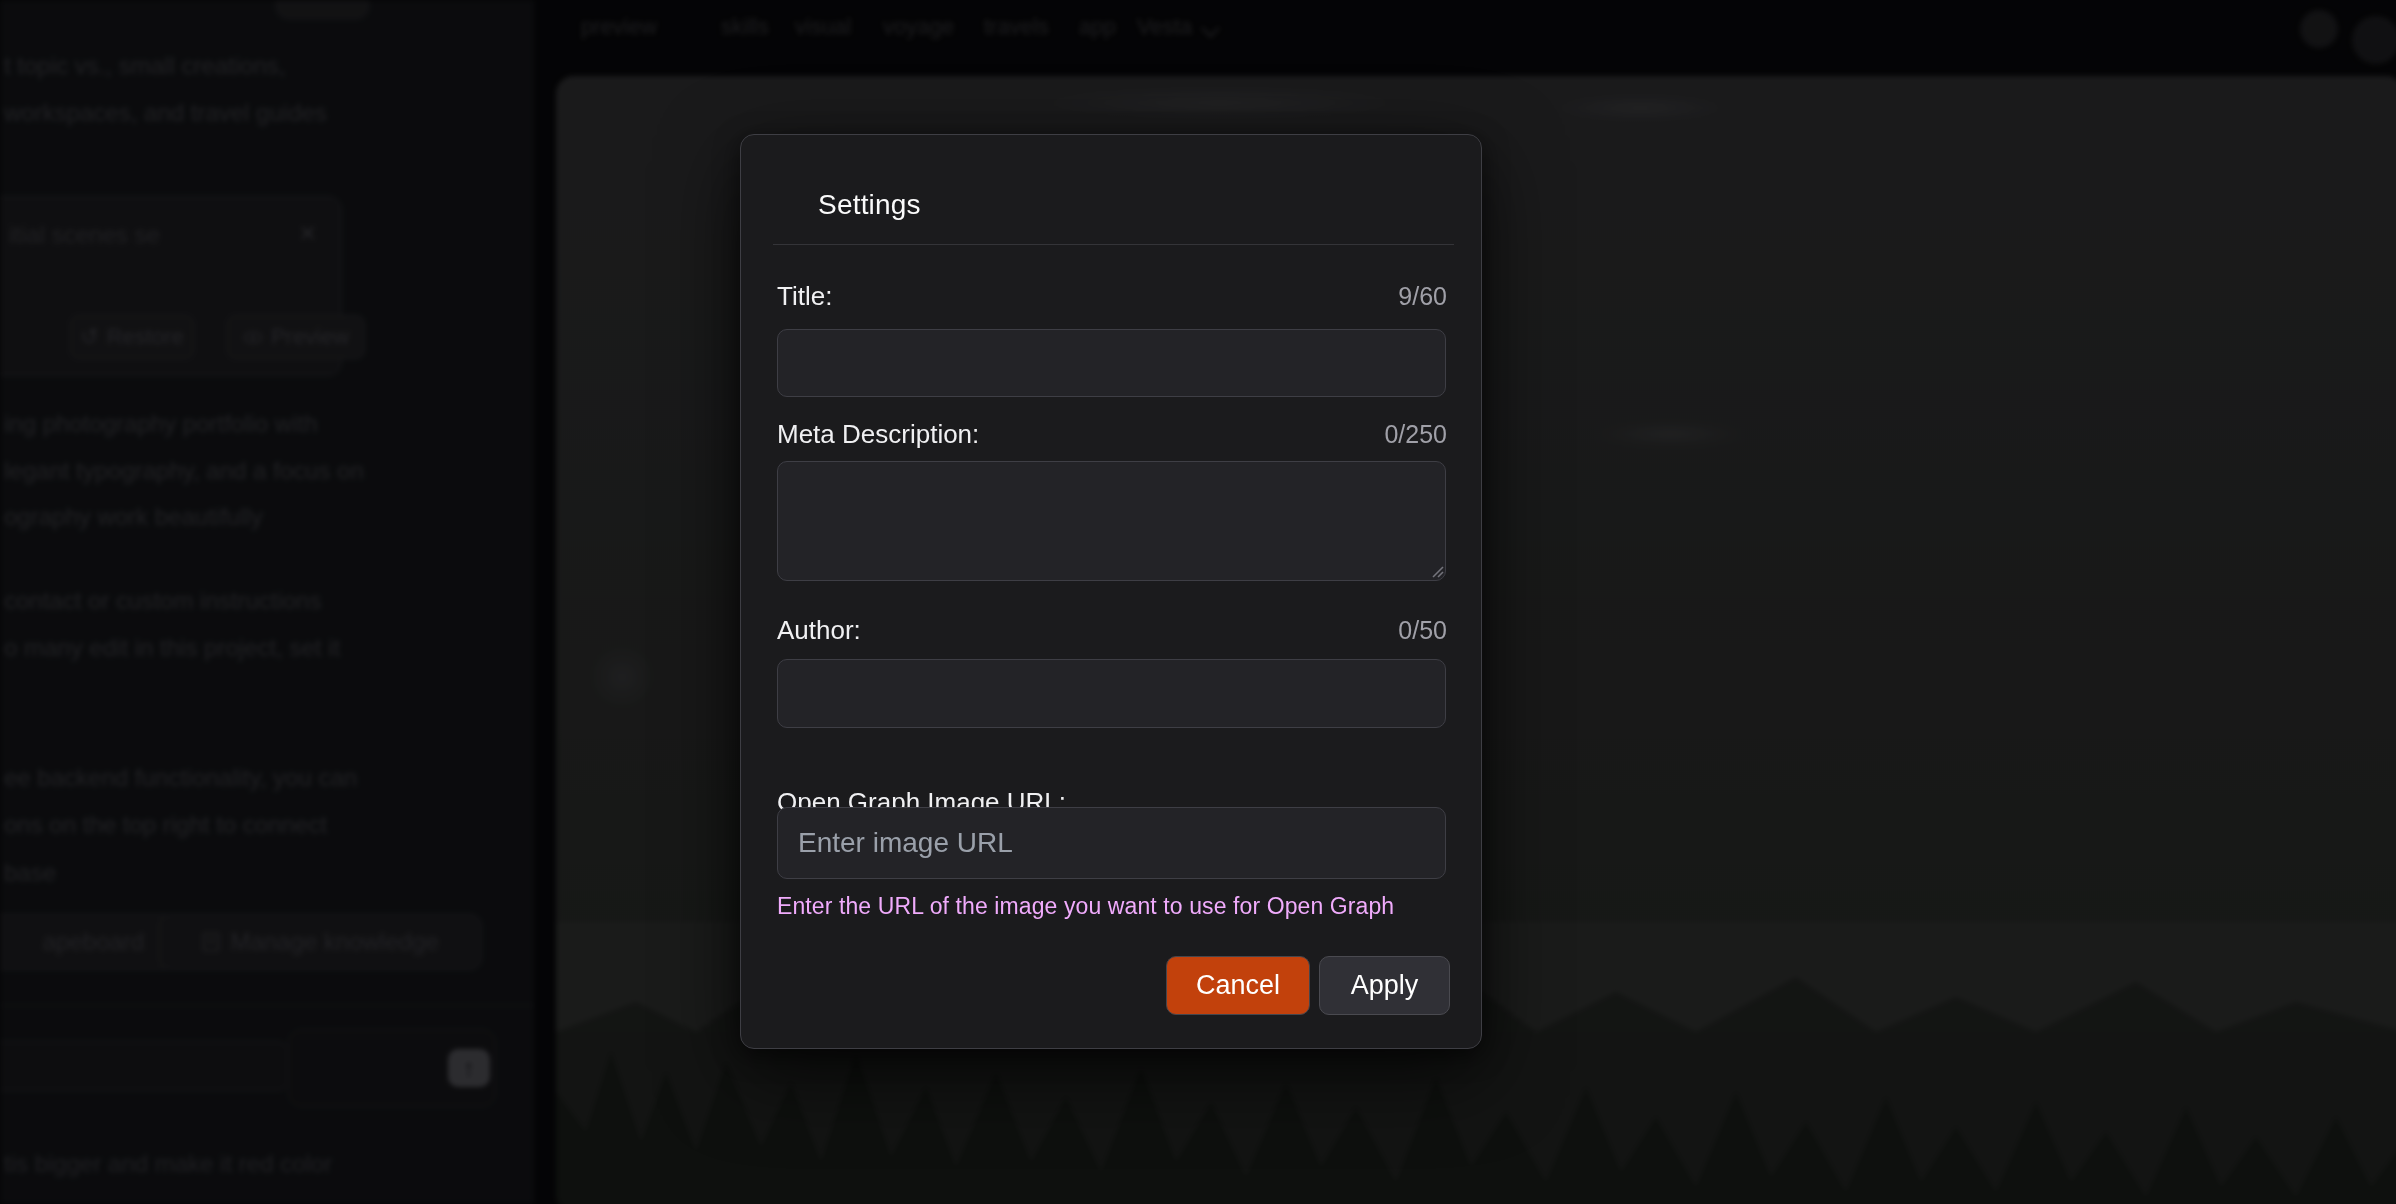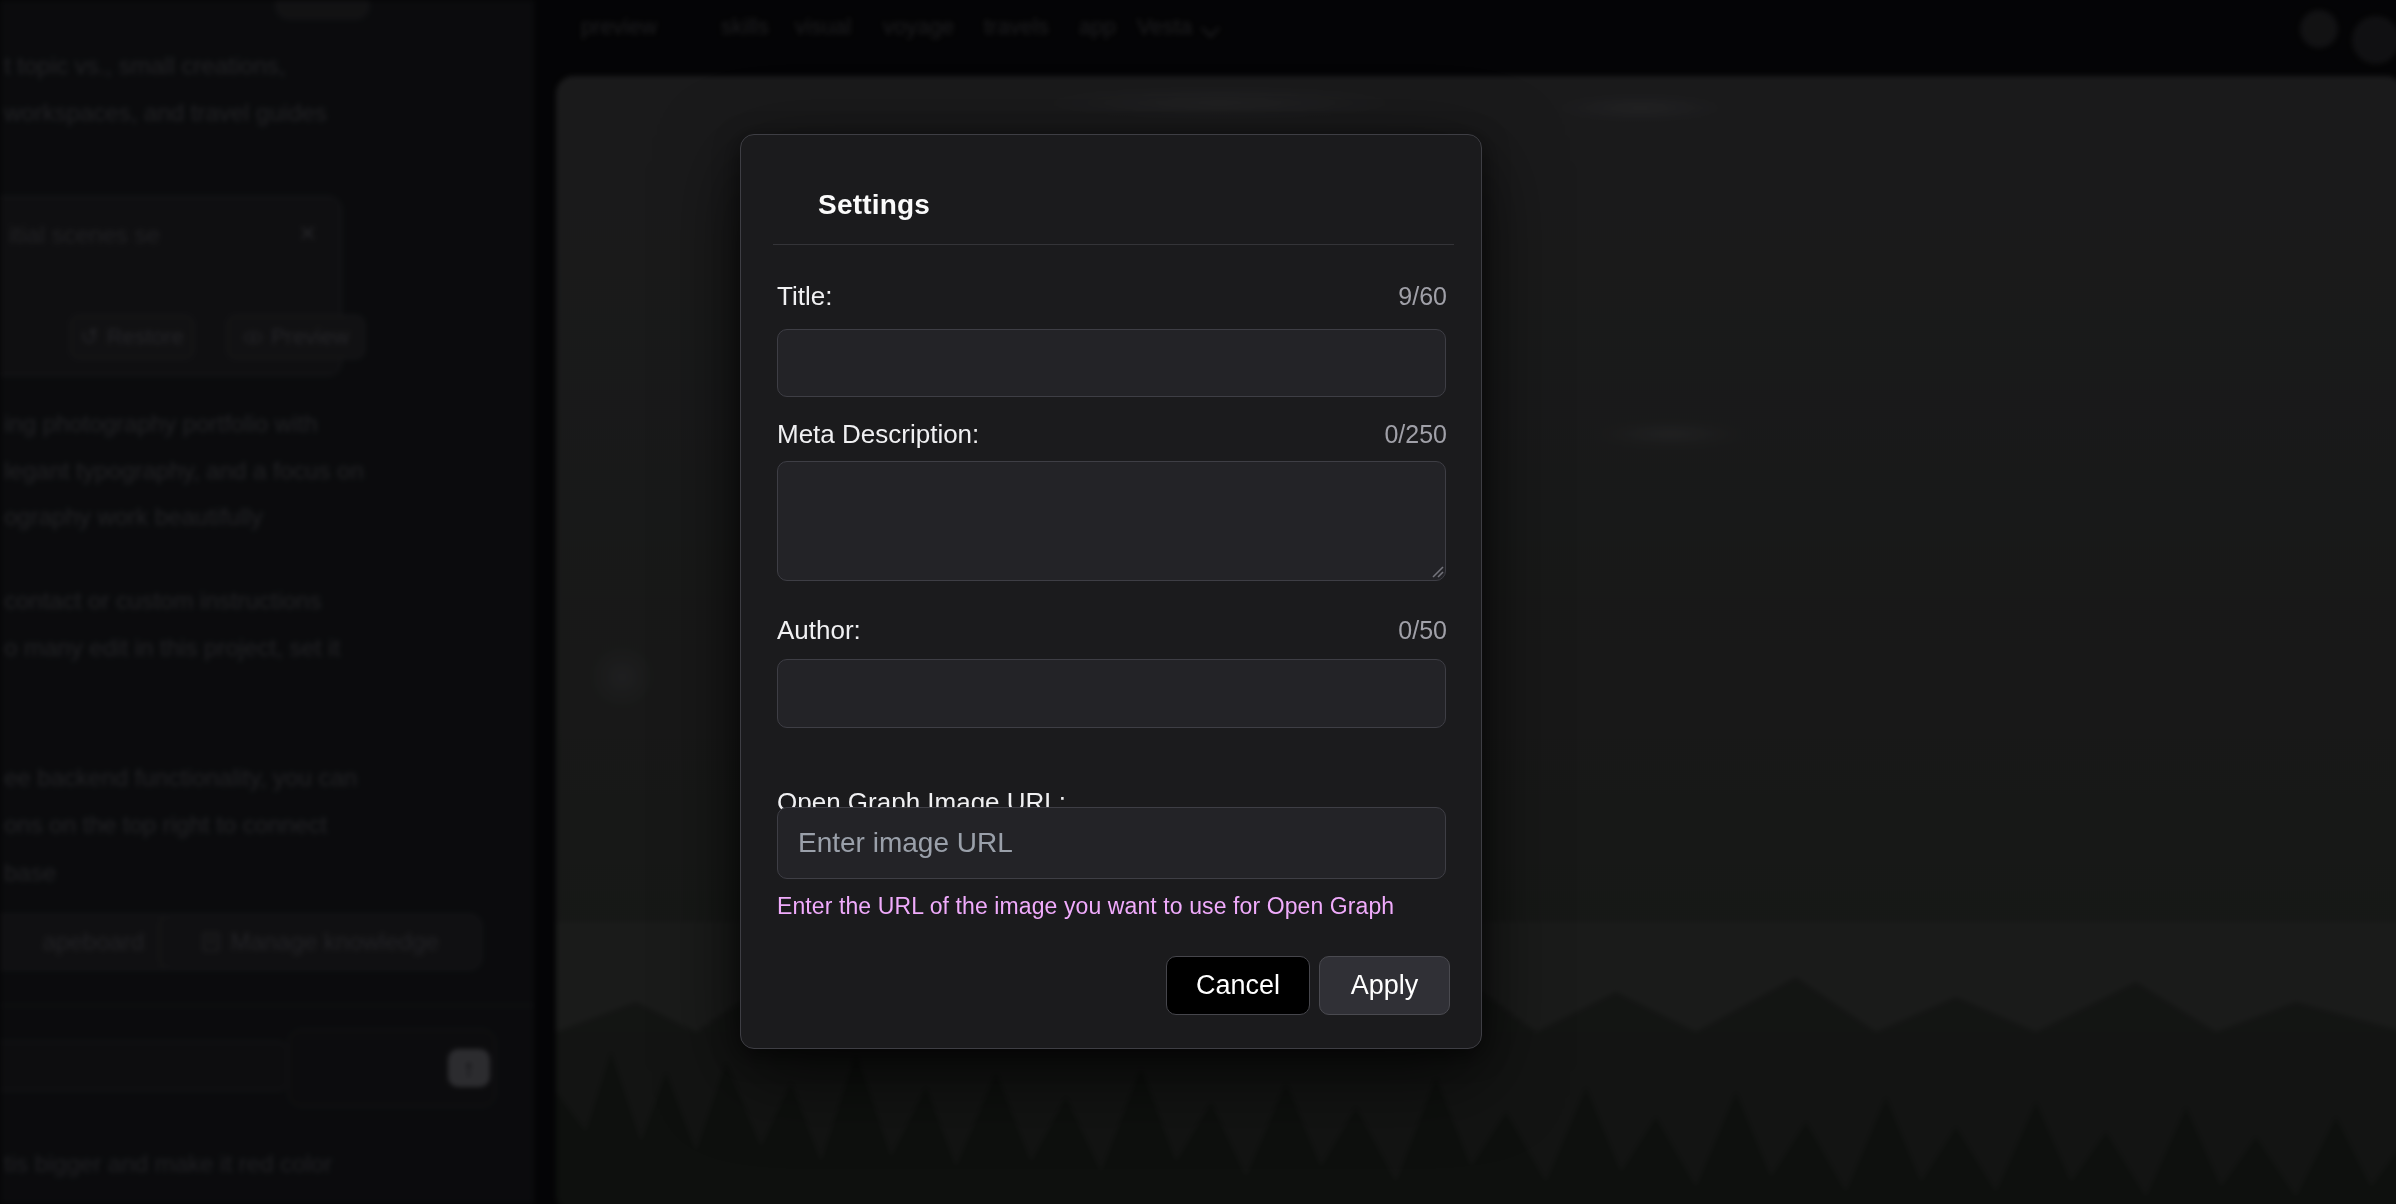--- a/index.html
+++ b/index.html
@@ -35,34 +35,34 @@
   .panel svg{position:absolute;left:0;bottom:0;}
   .glow-circle{position:absolute;left:34px;top:569px;width:64px;height:64px;border-radius:50%;
     background:radial-gradient(circle,#323234 0%,rgba(50,50,52,0) 72%);}
   .smudge{position:absolute;border-radius:14px;background:radial-gradient(ellipse,rgba(96,96,100,.20),rgba(96,96,100,0) 75%);}
   
   .overlay{position:absolute;inset:0;background:rgba(0,0,0,0.38);}
   
   .modal{position:absolute;left:740px;top:134px;width:740px;height:913px;background:#1b1b1d;
     border:1px solid #3e3e44;border-radius:14px;
     box-shadow:0 25px 80px rgba(0,0,0,.65),0 6px 24px rgba(0,0,0,.5);}
-  .m-title{position:absolute;left:77px;top:54px;font-size:28px;font-weight:700;color:#fafafa;letter-spacing:.2px;}
+  .m-title{position:absolute;left:77px;top:54px;font-size:28px;font-weight:400;color:#fafafa;letter-spacing:.2px;}
   .m-divider{position:absolute;left:32px;top:109px;width:681px;height:1px;background:#343438;}
   .m-label{position:absolute;left:36px;font-size:26px;color:#f0f0f2;}
   .m-counter{position:absolute;right:34px;font-size:25px;color:#a0a0a8;}
   .m-field{position:absolute;left:36px;width:669px;box-sizing:border-box;background:#232327;
     border:1px solid #3e3e45;border-radius:10px;color:#e7e7ea;font-size:28px;padding:0 20px;outline:none;
     font-family:"Liberation Sans",sans-serif;}
   .m-field::placeholder{color:#9aa0aa;}
   textarea.m-field{padding:14px 20px;resize:none;}
   .grip{position:absolute;left:688px;top:428px;width:16px;height:16px;}
   .m-helper{position:absolute;left:36px;top:758px;width:676px;font-size:23px;color:#f0abfc;letter-spacing:.1px;}
   .m-btn{position:absolute;top:821px;height:57px;border-radius:10px;font-size:27px;color:#ffffff;
     display:flex;align-items:center;justify-content:center;font-family:"Liberation Sans",sans-serif;cursor:pointer;}
-  .m-btn.cancel{left:425px;width:142px;background:#000000;border:1px solid #46464c;}
+  .m-btn.cancel{left:425px;width:142px;background:#c2410c;border:1px solid #46464c;}
   .m-btn.apply{left:578px;width:129px;background:#303036;border:1px solid #4a4a50;}
 </style>
 </head>
 <body>
 
 <div class="screen">
 
   <div class="bg">
 
     <span class="topbar-word" style="left:581px">preview</span>

